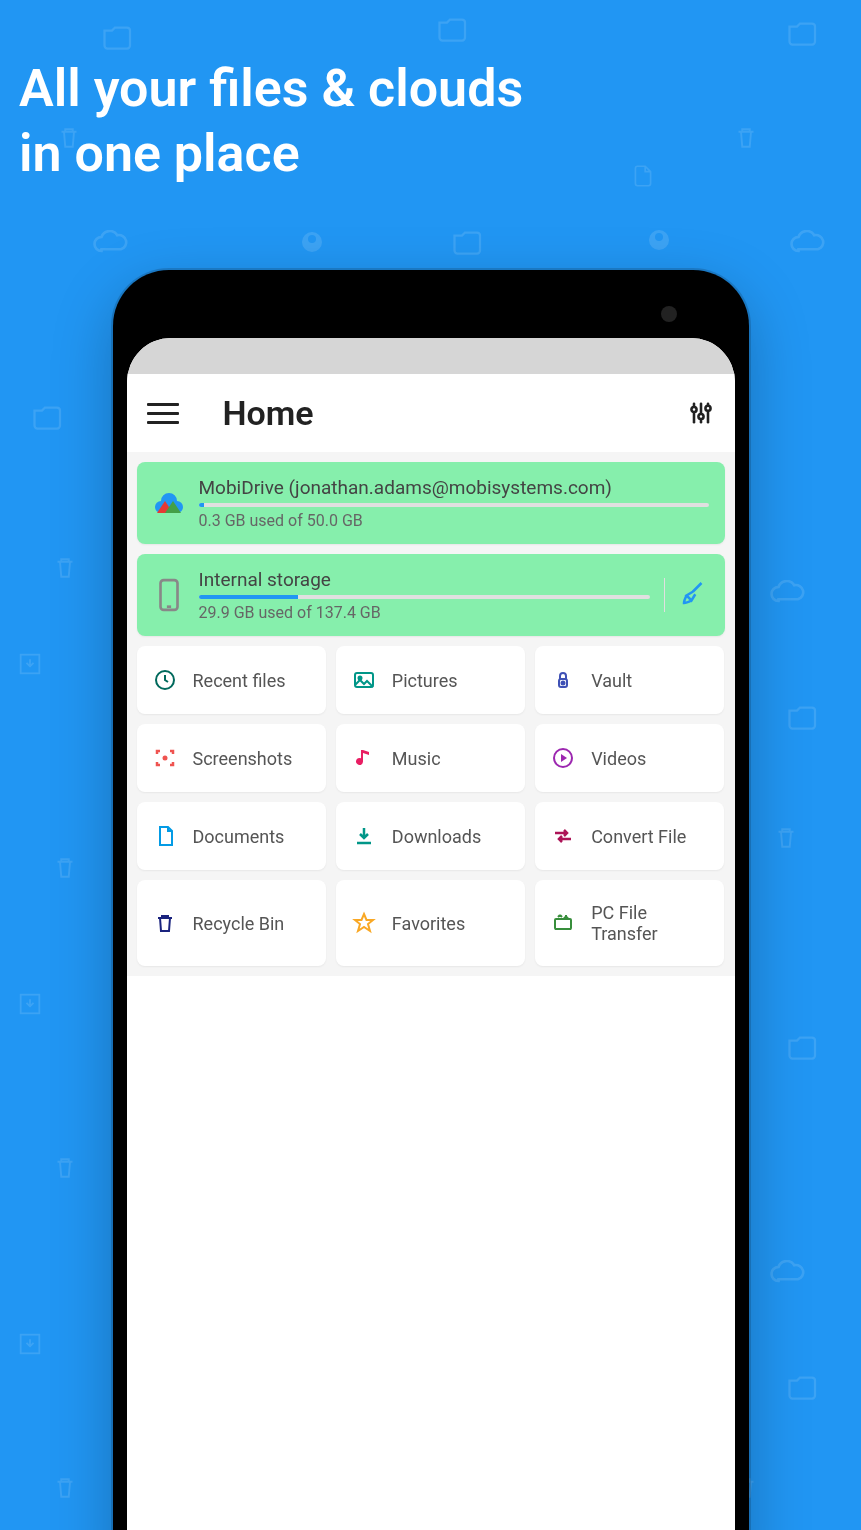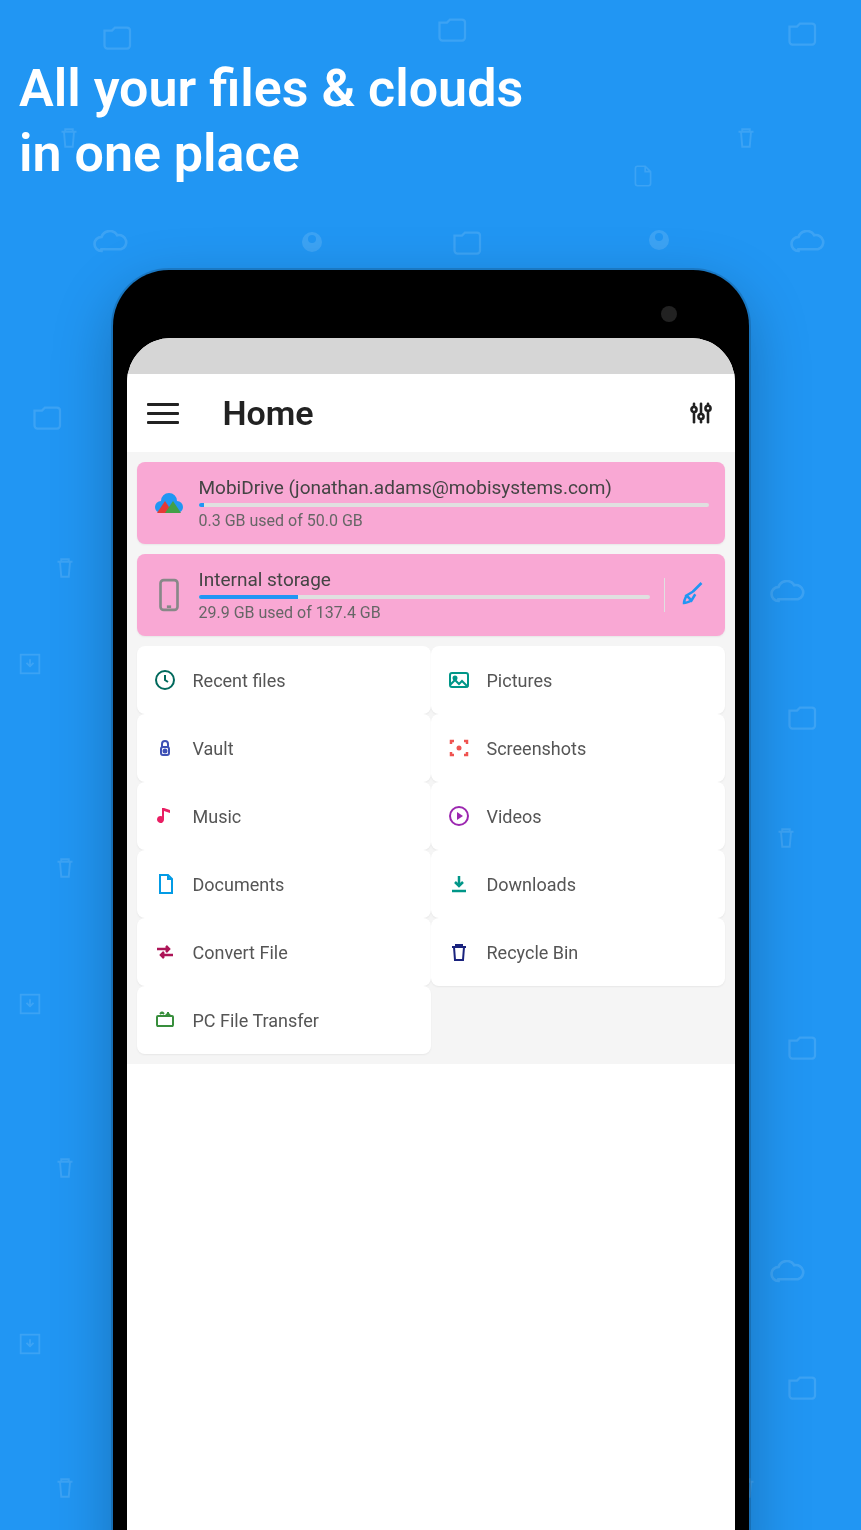--- a/index.html
+++ b/index.html
@@ -88,21 +88,21 @@
 .settings-btn {
   width: 28px;
   height: 28px;
   cursor: pointer;
 }
 .app-body {
   background: #f5f5f5;
   padding: 10px;
 }
 .storage-card {
-  background: #f9a8d4;
+  background: #86efac;
   border-radius: 8px;
   padding: 14px 16px;
   margin-bottom: 10px;
   display: flex;
   align-items: center;
   gap: 14px;
   box-shadow: 0 1px 2px rgba(0,0,0,0.06);
 }
 .storage-icon {
   width: 32px;
@@ -137,21 +137,22 @@
   color: #666;
   text-align: left;
 }
 .clean-btn {
   border-left: 1px solid #e0e0e0;
   padding-left: 14px;
   cursor: pointer;
 }
 .grid {
   display: grid;
-  grid-template-columns: 1fr 1fr;
+  grid-template-columns: 1fr 1fr 1fr;
+  gap: 10px;
 }
 .grid-item {
   background: #fff;
   border-radius: 8px;
   padding: 22px 16px;
   display: flex;
   align-items: center;
   gap: 16px;
   box-shadow: 0 1px 2px rgba(0,0,0,0.06);
   cursor: pointer;
@@ -417,20 +418,28 @@
 
         <div class="grid-item">
           <div class="grid-icon">
             <svg width="24" height="24" viewBox="0 0 24 24" fill="none" stroke="#1a237e" stroke-width="2">
                 <path d="M5 7h14M9 7V5h6v2M7 7l1 13h8l1-13"></path>
               </svg>
           </div>
           <div class="grid-label">Recycle Bin</div>
         </div>
 
+        <div class="grid-item">
+          <div class="grid-icon">
+            <svg width="24" height="24" viewBox="0 0 24 24" fill="none" stroke="#f9a825" stroke-width="2">
+                <path d="M12 3l2.5 6H21l-5 4 2 7-6-4-6 4 2-7-5-4h6.5L12 3z"></path>
+              </svg>
+          </div>
+          <div class="grid-label">Favorites</div>
+        </div>
 
         <div class="grid-item">
           <div class="grid-icon">
             <svg width="24" height="24" viewBox="0 0 24 24" fill="none" stroke="#388e3c" stroke-width="2">
                 <rect x="4" y="8" width="16" height="10" rx="1"></rect>
                 <path d="M4 18h16M9 6v-2m0 0l-2 2m2-2l2 2M15 4v4m0 0l-2-2m2 2l2-2"></path>
               </svg>
           </div>
           <div class="grid-label">PC File Transfer</div>
         </div>

